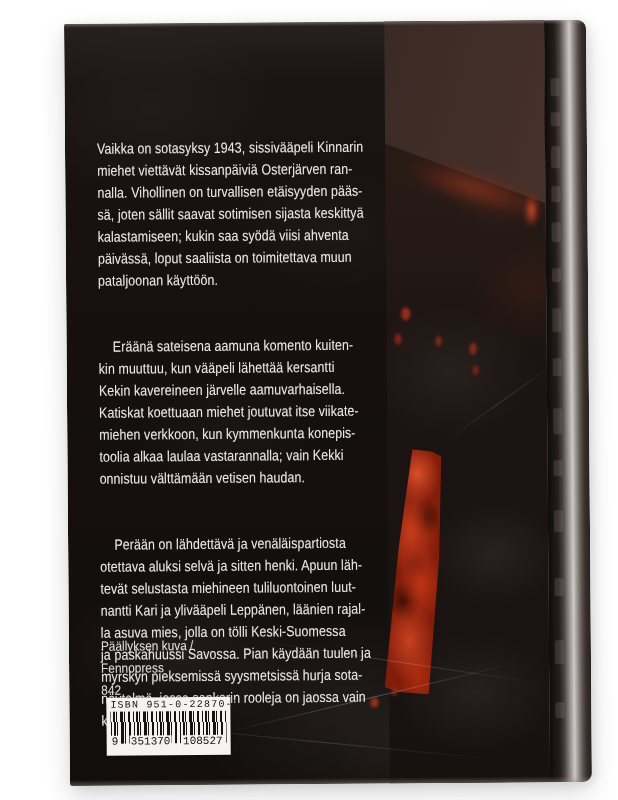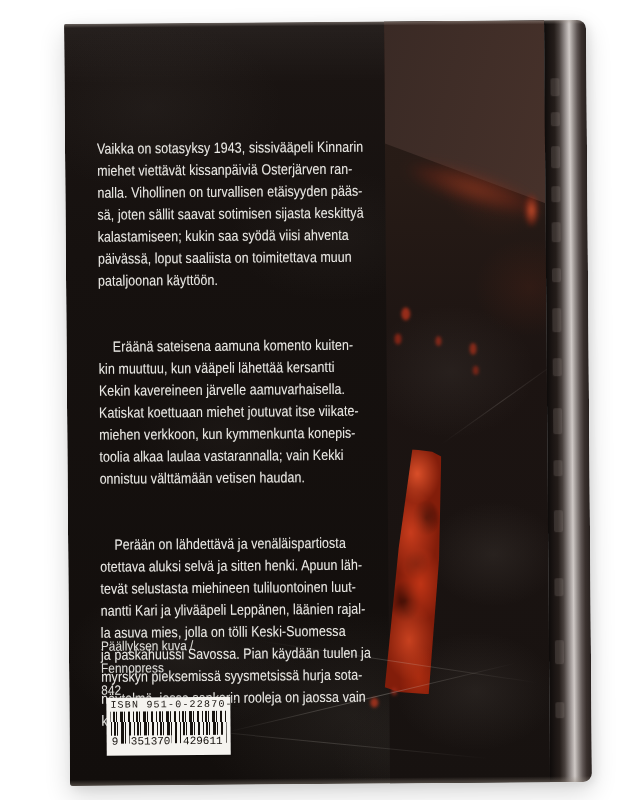--- a/index.html
+++ b/index.html
@@ -176,21 +176,21 @@
       <div class="credits">Päällyksen kuva /
 Fennopress
 842</div>
 
       <div class="barcode">
         <div class="isbn">ISBN 951-0-22870-2</div>
         <div class="bars"></div>
         <div class="ean">
           <span>9</span>
           <span>351370</span>
-          <span>429611</span>
+          <span>108527</span>
         </div>
       </div>
     </div>
 
     <div class="spine">
       <div class="emboss" style="top:58px;height:18px;"></div>
       <div class="emboss" style="top:92px;height:14px;"></div>
       <div class="emboss" style="top:126px;height:22px;"></div>
       <div class="emboss" style="top:166px;height:16px;"></div>
       <div class="emboss" style="top:202px;height:20px;"></div>

